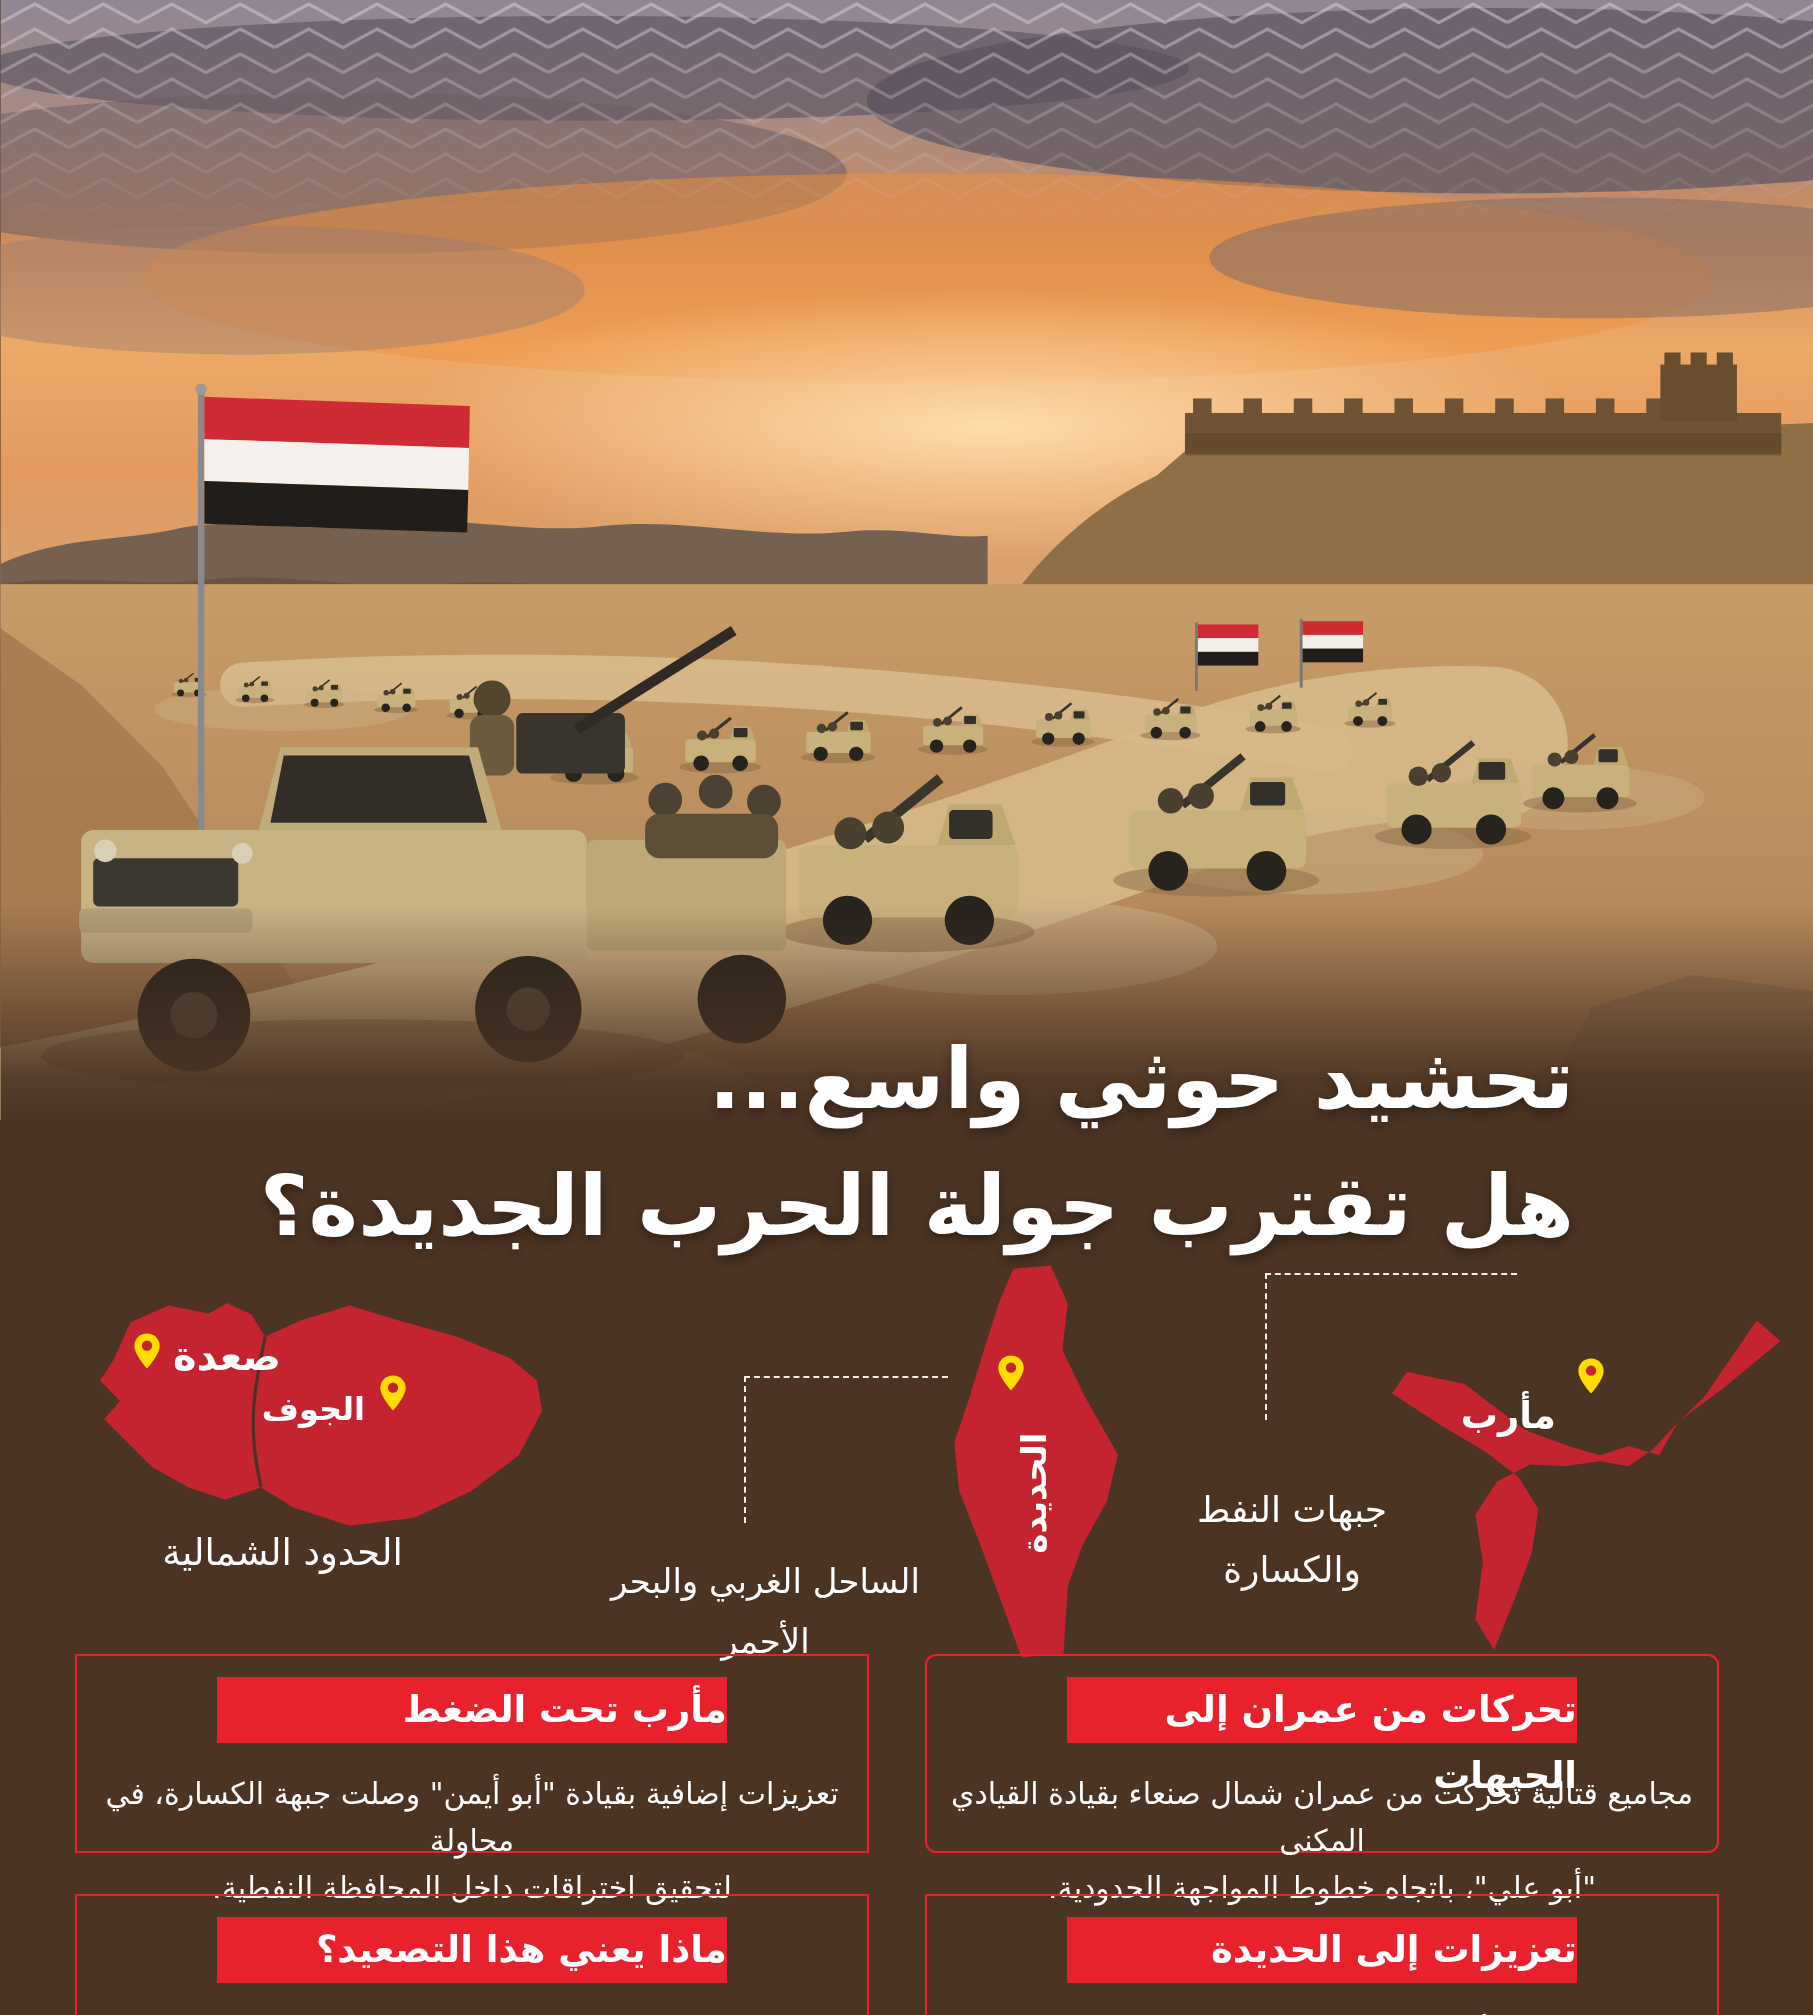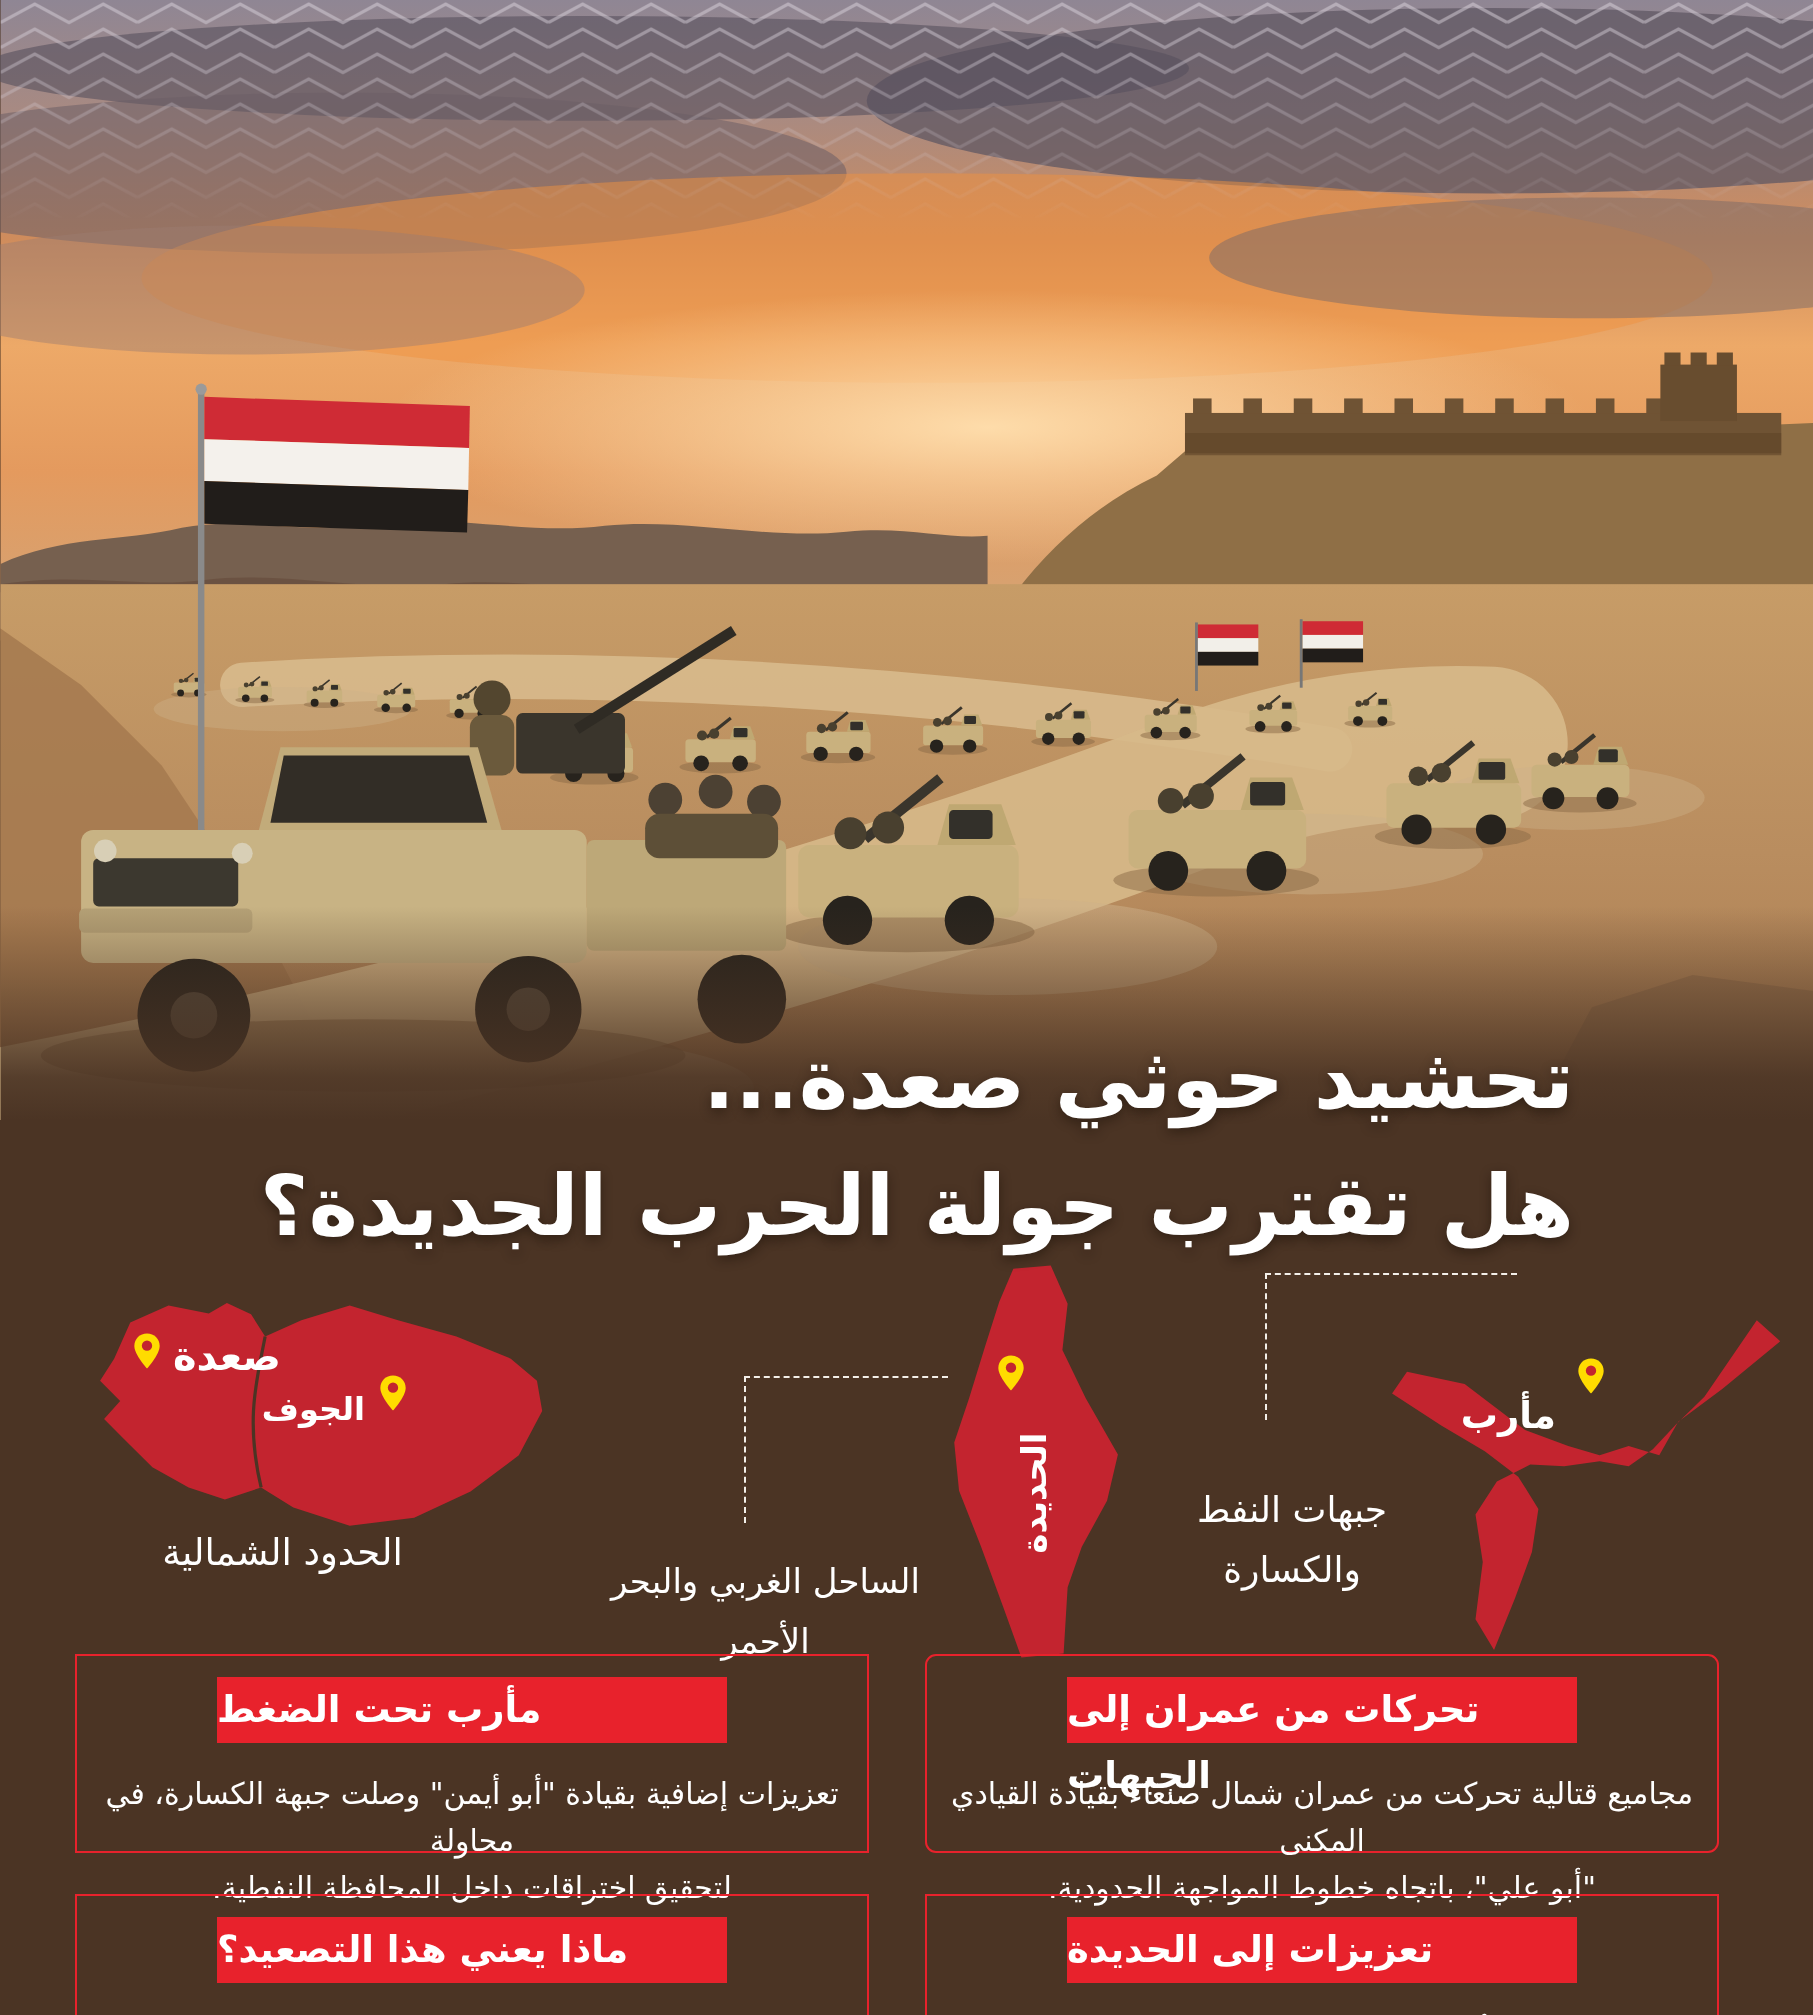--- a/index.html
+++ b/index.html
@@ -17,21 +17,21 @@
   .map-label{position:absolute;color:#fff;text-align:center;z-index:4;}
   .pin{position:absolute;width:40px;height:40px;z-index:6;}
   .pin-label{position:absolute;color:#fff;font-weight:bold;z-index:6;}
   .bracket{position:absolute;border-top:2.8px dashed #f3efe9;border-left:2.8px dashed #f3efe9;z-index:3;}
   .vregion{position:absolute;color:#fff;font-weight:bold;font-size:34px;text-align:center;
            transform:rotate(-90deg);z-index:6;}
 
   
   .box{position:absolute;border:2.8px solid #e8222c;background:transparent;z-index:4;}
   .pill{margin:21px auto 0 auto;width:510px;height:66px;background:#e8222c;color:#fff;
-        font-weight:bold;font-size:37px;line-height:66px;text-align:left;}
+        font-weight:bold;font-size:37px;line-height:66px;text-align:right;}
   .bbody{margin-top:26.6px;padding:0 22px;color:#fff;font-size:30px;line-height:47px;text-align:center;}
   .items{display:flex;margin-top:29px;padding:0 16px;color:#fff;font-size:30px;line-height:47px;}
   .items .it{flex:1;text-align:center;}
 </style>
 </head>
 <body>
 
 <div class="poster">
 
   <svg class="abs" style="left:0;top:0;" width="1814" height="1120" viewBox="0 0 4500 2780">
@@ -193,21 +193,21 @@
       <circle cx="1310" cy="2505" r="132" fill="#26221c"></circle>
         <circle cx="1310" cy="2505" r="54" fill="#4d4438"></circle>
       <circle cx="1840" cy="2480" r="110" fill="#26221c"></circle>
     </g>
 
     <rect width="4500" height="540" fill="url(#zz)" mask="url(#zzm)" opacity="0.55"></rect>
     <rect x="0" y="2250" width="4500" height="530" fill="url(#fade)"></rect>
   </svg>
 
   <div class="title" dir="rtl">
-    <div class="t1">تحشيد حوثي صعدة...</div>
+    <div class="t1">تحشيد حوثي واسع...</div>
     <div class="t2">هل تقترب جولة الحرب الجديدة؟</div>
   </div>
 
   <svg class="abs" style="left:92px;top:1298px;z-index:2;" width="451" height="234" viewBox="0 0 1120 580">
     <path d="M95,60 L190,18 L290,38 L335,12 L395,40 L430,95 L520,55 L640,18 L760,55 L905,95
              L1040,150 L1105,205 L1118,280 L1060,390 L940,480 L800,545 L640,565 L500,520
              L420,470 L330,500 L240,470 L150,420 L80,350 L30,300 L70,255 L20,205 L55,150 Z" fill="#c3242f"></path>
     <path d="M430,95 C410,200 380,300 420,470" fill="none" stroke="#4b3424" stroke-width="8"></path>
   </svg>
   <svg class="pin" style="left:127px;top:1331px;" viewBox="0 0 24 24">

